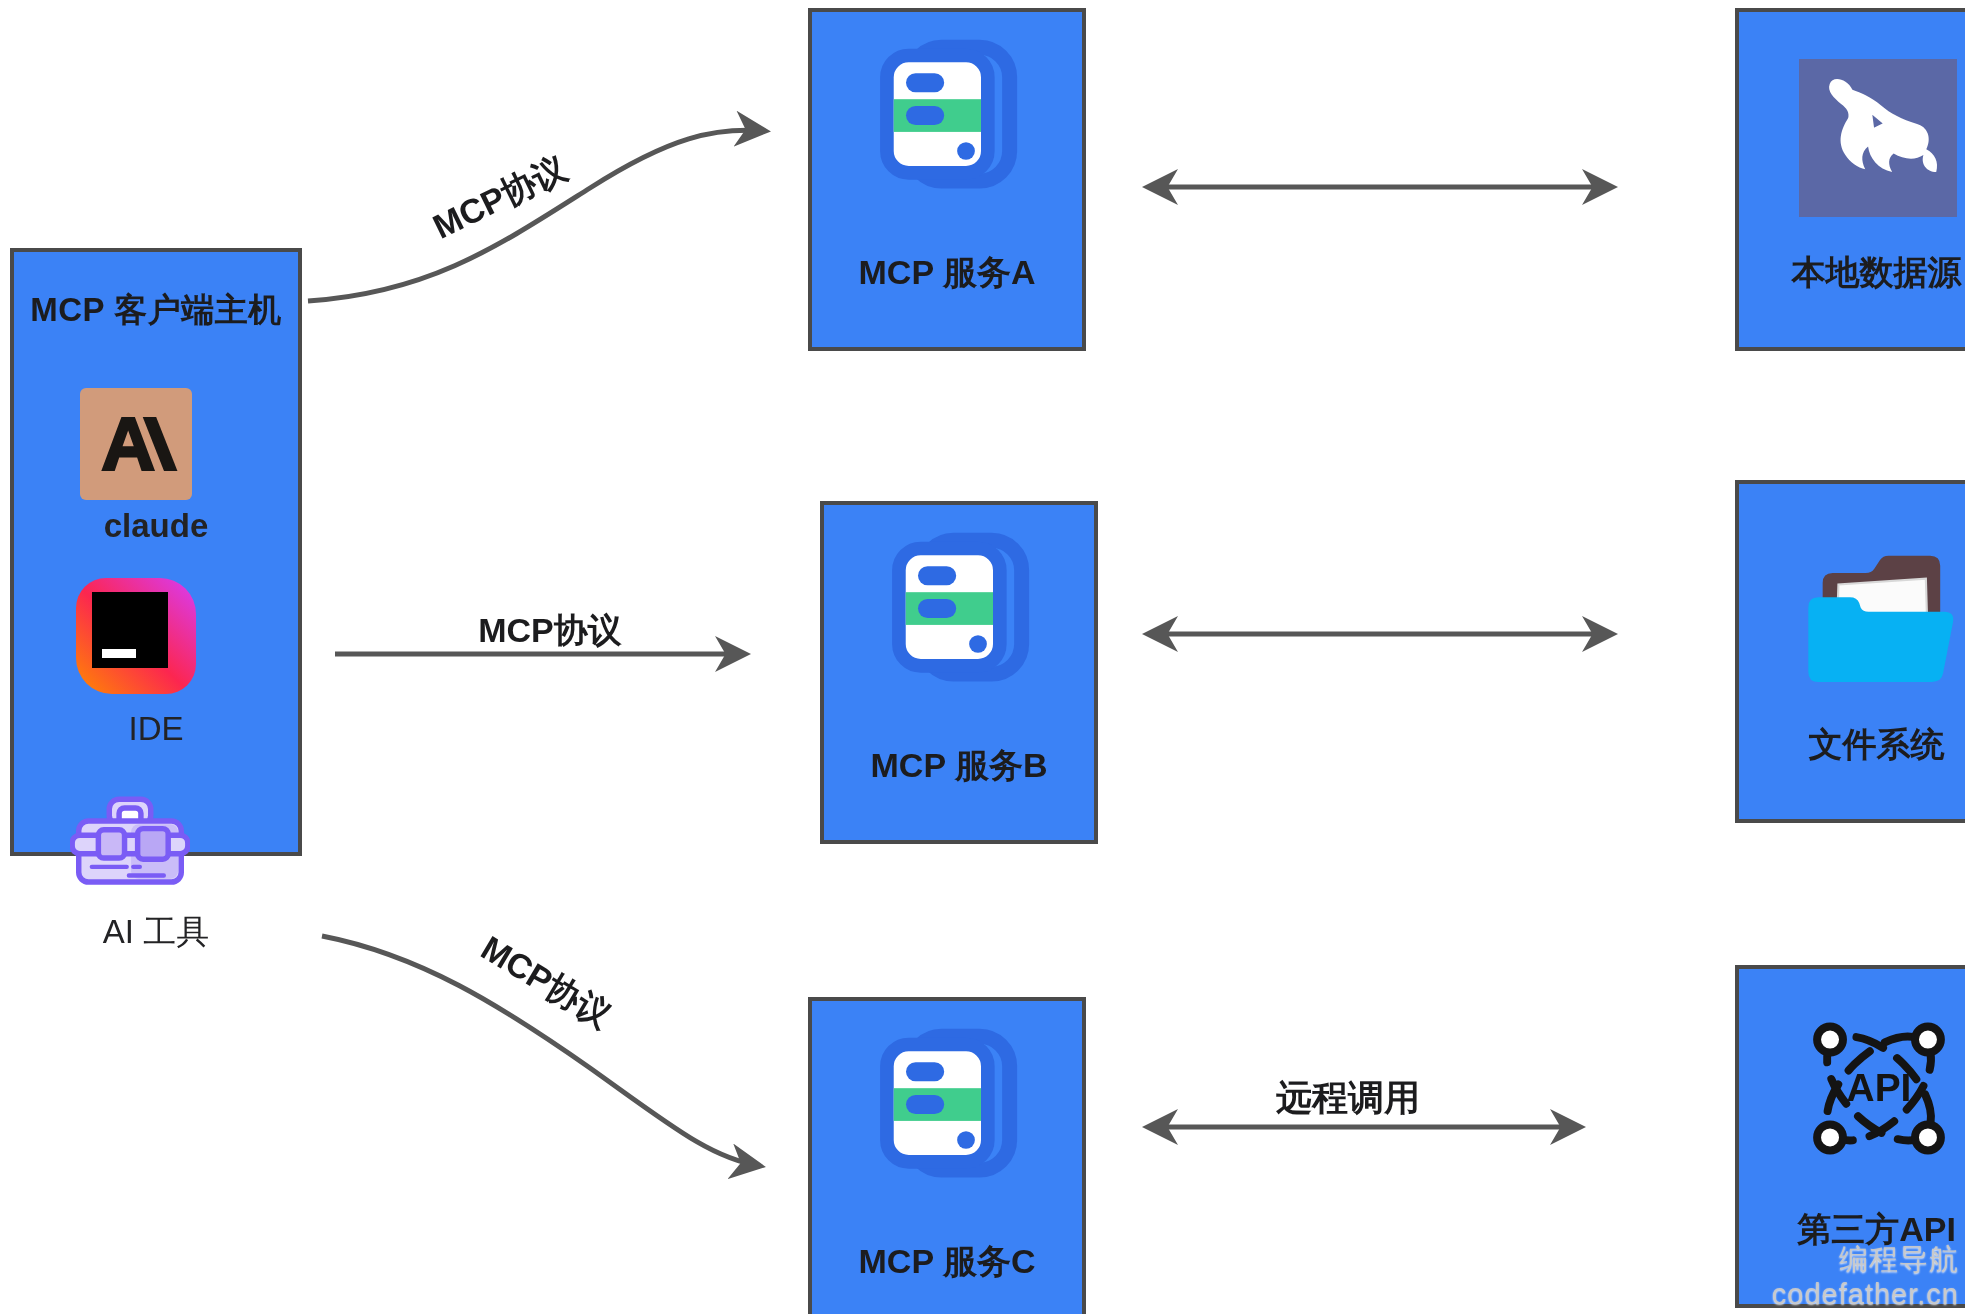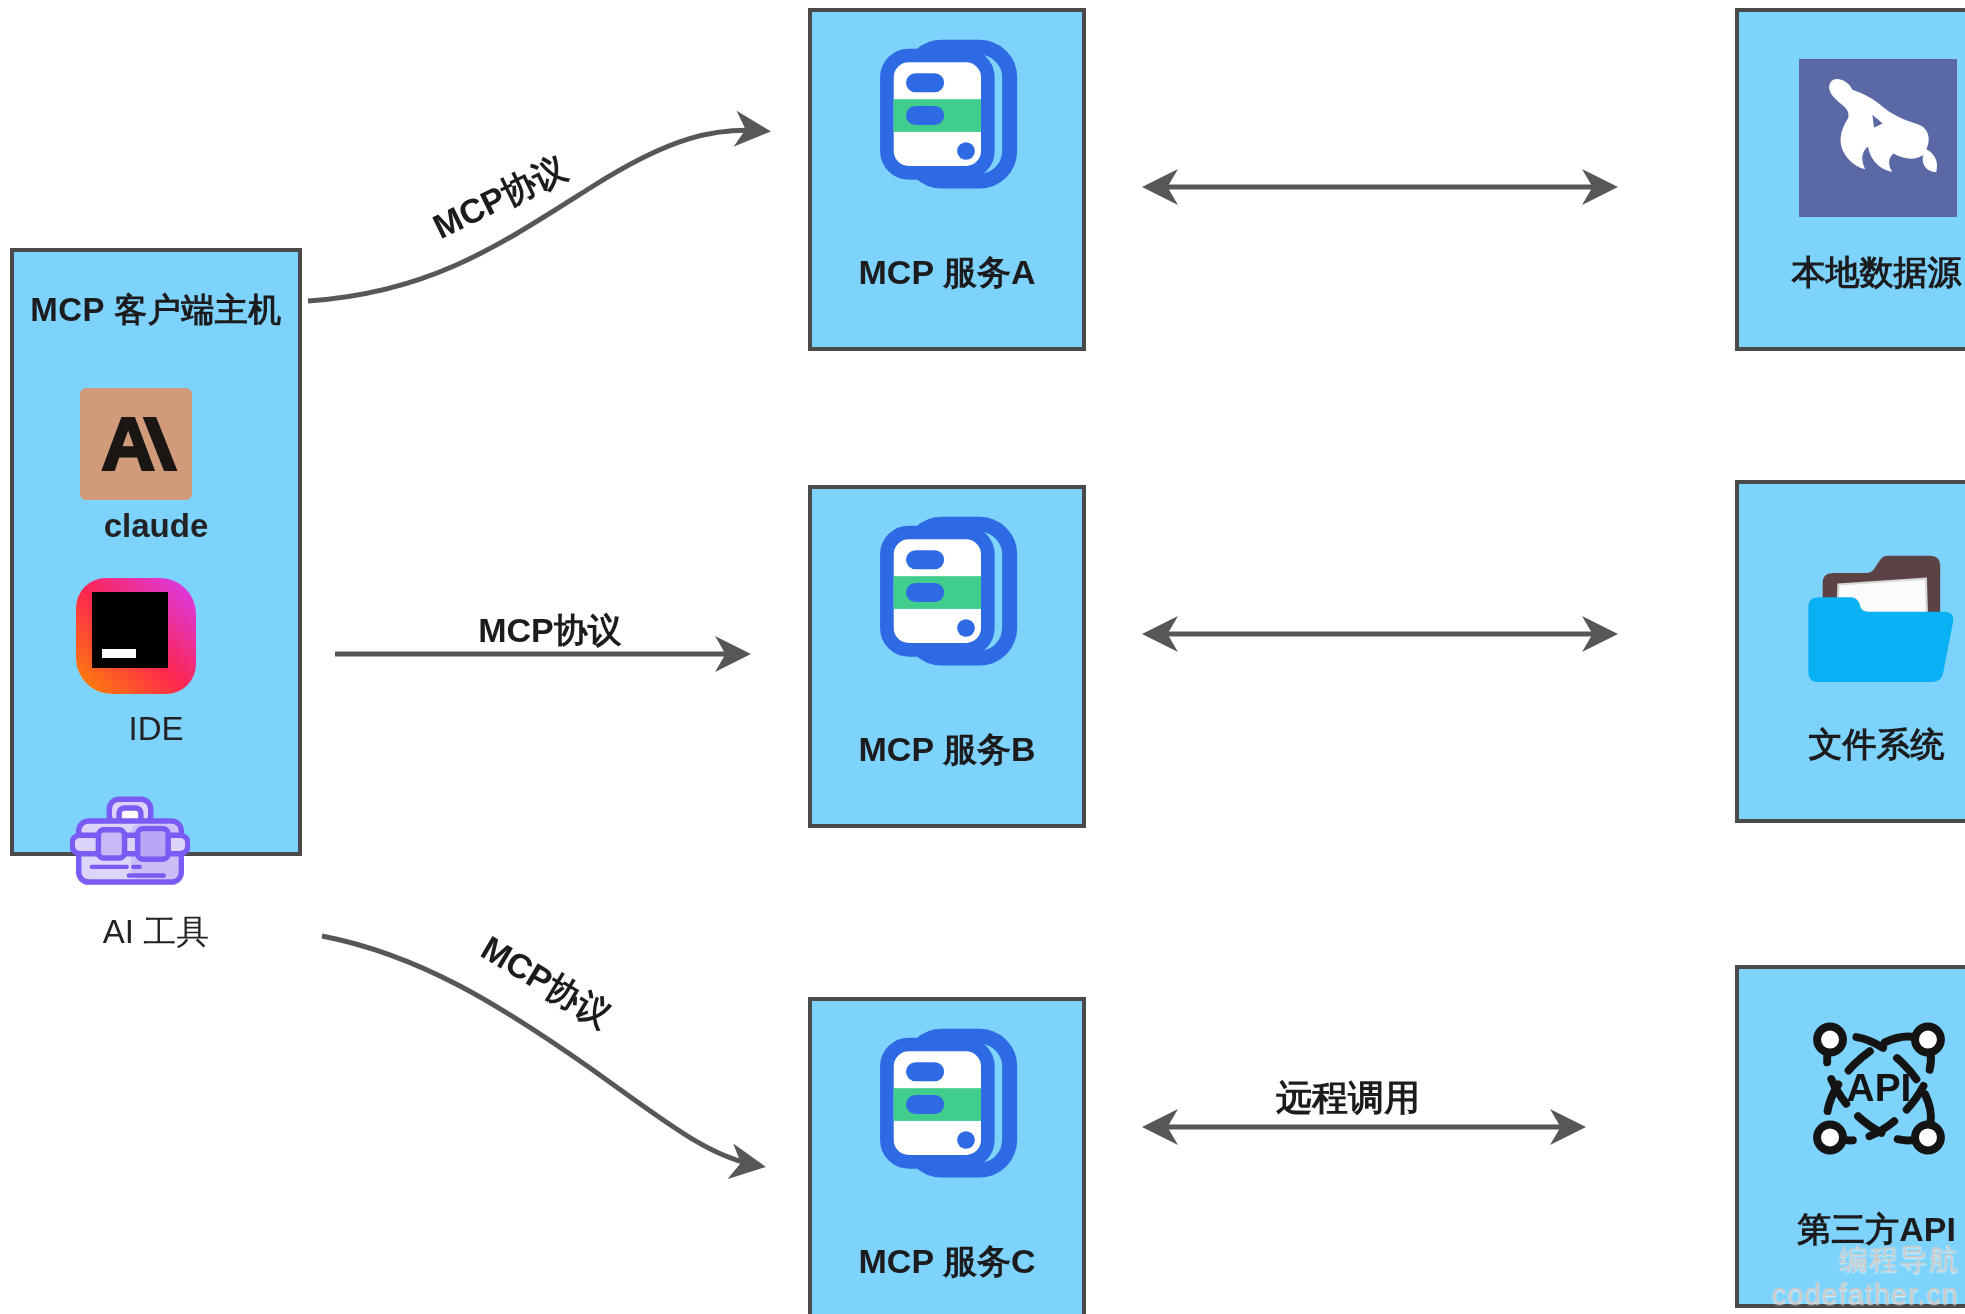--- a/index.html
+++ b/index.html
@@ -1,36 +1,36 @@
 <!DOCTYPE html>
 <html><head>
 <meta charset="utf-8">
 <style>
   html,body{margin:0;padding:0;background:#fff;}
   .canvas{position:relative;width:1965px;height:1314px;background:#ffffff;overflow:hidden;
           font-family:"Liberation Sans",sans-serif;color:#1c1c1e;}
-  .box{position:absolute;border:4px solid #4a4a4a;background:#7dd3fc;box-sizing:border-box;}
+  .box{position:absolute;border:4px solid #4a4a4a;background:#3b82f6;box-sizing:border-box;}
   
   .client{left:10px;top:248px;width:292px;height:608px;}
   .client-title{position:absolute;left:0;top:36px;width:100%;text-align:center;
                 font-size:33px;font-weight:bold;letter-spacing:0.5px;}
   .c-icon{position:absolute;}
   .c-label{position:absolute;width:100%;text-align:center;font-size:33px;color:#232325;}
   .claude-sq{left:66px;top:136px;width:112px;height:112px;background:#d19b7b;border-radius:6px;}
   .lab-claude{top:255px;font-weight:bold;}
   .ide-sq{left:62px;top:326px;width:120px;height:116px;border-radius:30px 36px 30px 36px;
           background:linear-gradient(to bottom left,#d73cf7 0%,#fc2650 52%,#ff8a00 100%);}
   .ide-black{position:absolute;left:16px;top:14px;width:76px;height:76px;background:#000;}
   .ide-bar{position:absolute;left:10px;bottom:10px;width:34px;height:9px;background:#fff;}
   .lab-ide{top:458px;}
   .tool-sq{left:56px;top:540px;width:120px;height:106px;}
   .lab-tool{top:658px;}
   
   .server{left:808px;width:278px;height:343px;}
-  .srv-a{top:8px;} .srv-b{top:485px;} .srv-c{top:997px;padding-left:18px;}
+  .srv-a{top:8px;} .srv-b{top:501px;margin-left:12px;} .srv-c{top:997px;padding-left:18px;}
   .srv-icon{position:absolute;left:64px;top:26px;width:150px;height:166px;}
   .box-label{position:absolute;left:0;top:238px;width:100%;text-align:center;
              font-size:34px;font-weight:bold;}
   
   .resource{left:1735px;width:283px;height:343px;}
   .res-a{top:8px;} .res-b{top:480px;} .res-c{top:965px;}
   .mysql-sq{position:absolute;left:60px;top:47px;width:158px;height:158px;background:#5b68a6;}
   .mysql-svg{position:absolute;left:8px;top:8px;width:142px;height:142px;}
   .folder-svg{position:absolute;left:55px;top:58px;width:172px;height:148px;}
   .api-svg{position:absolute;left:68px;top:46px;width:144px;height:147px;}

